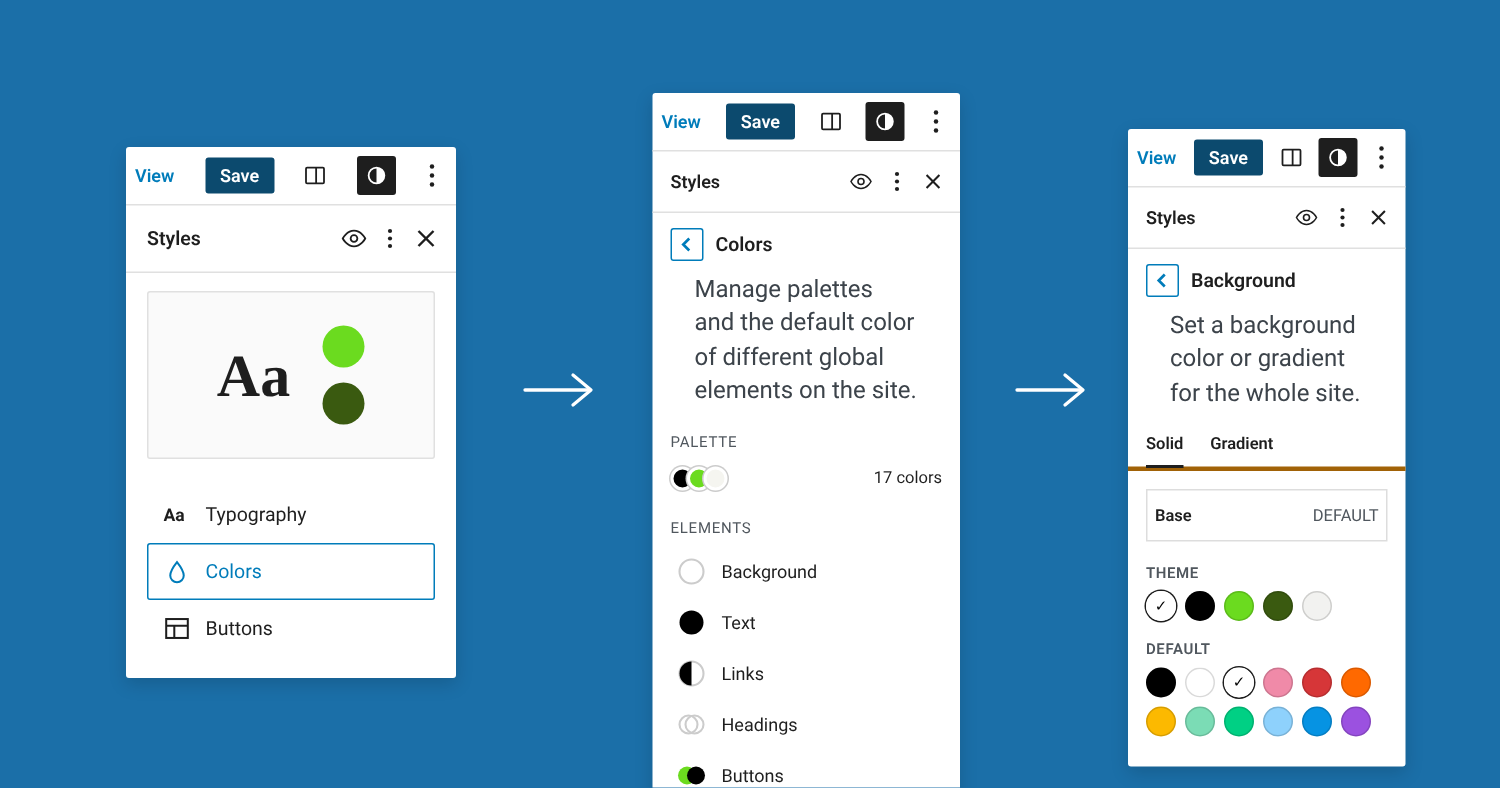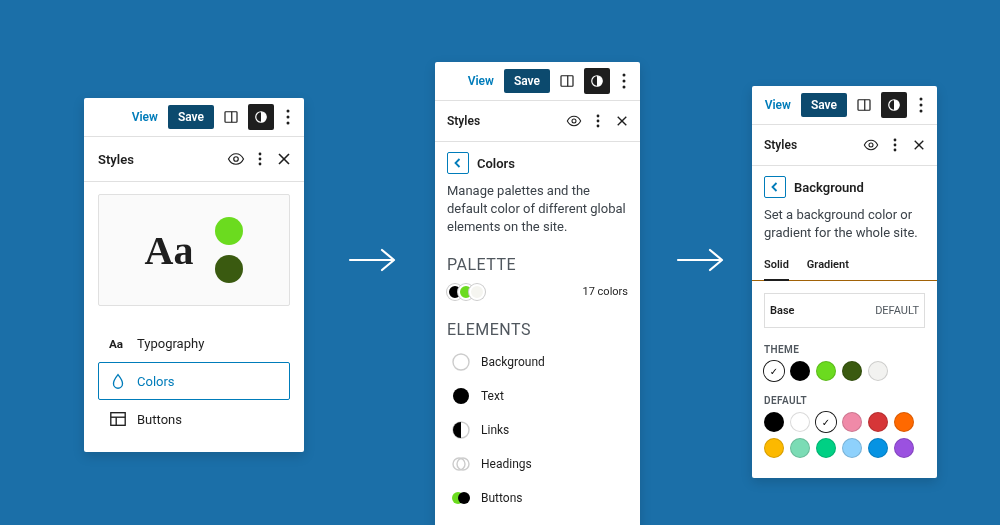--- a/index.html
+++ b/index.html
@@ -4,21 +4,21 @@
 <style>
   * { box-sizing: border-box; margin: 0; padding: 0; font-family: -apple-system, BlinkMacSystemFont, "Segoe UI", Roboto, sans-serif; }
   body { background:#1b6fa8; width:1000px; height:525px; position:relative; overflow:hidden; }
 
   .panel { position:absolute; background:#fff; border-radius:2px; box-shadow:0 4px 12px rgba(0,0,0,.15); }
   .p1 { left:84px;  top:98px;  width:220px; }
   .p2 { left:435px; top:62px;  width:205px; }
   .p3 { left:752px; top:86px;  width:185px; }
 
   
-  .toolbar { display:flex; align-items:center; justify-content:flex-end; padding:6px 6px 6px 0; gap:4px; border-bottom:1px solid #e0e0e0; }
+  .toolbar { display:flex; align-items:center; justify-content:space-between; padding:6px 6px 6px 0; gap:4px; border-bottom:1px solid #e0e0e0; }
   .tb-view { color:#007cba; font-size:12px; font-weight:600; padding:4px 6px; cursor:pointer; }
   .tb-save { background:#0c4a6e; color:#fff; font-size:12px; font-weight:600; padding:5px 10px; border-radius:2px; cursor:pointer; }
   .tb-icon { width:26px; height:26px; display:flex; align-items:center; justify-content:center; border-radius:2px; cursor:pointer; }
   .tb-icon svg { width:18px; height:18px; }
   .tb-dark { background:#1e1e1e; color:#fff; }
   .tb-dots { cursor:pointer; width:20px; display:flex; align-items:center; justify-content:center; }
 
   
   .shdr { display:flex; align-items:center; padding:10px 8px 10px 14px; border-bottom:1px solid #e0e0e0;justify-content:center; }
   .shdr-title { font-weight:600; font-size:13px; color:#1e1e1e; flex:1; }
@@ -37,35 +37,35 @@
   .nav-list { padding:6px 14px 14px; }
   .nav-item { display:flex; align-items:center; gap:10px; padding:9px 10px; font-size:13px; color:#1e1e1e; border:1px solid transparent; border-radius:2px; cursor:pointer; }
   .nav-item.sel { border-color:#007cba; color:#007cba; }
   .nav-item.sel svg { stroke:#007cba; }
   .nav-ic { width:18px; height:18px; display:flex; align-items:center; justify-content:center; }
 
   
   .sub-hdr { display:flex; align-items:center; gap:8px; padding:10px 12px 4px; }
   .back-btn { width:22px; height:22px; border:1px solid #007cba; border-radius:2px; display:flex; align-items:center; justify-content:center; cursor:pointer; color:#007cba; }
   .sub-title { font-size:13px; font-weight:600; color:#1e1e1e; }
-  .sub-desc { font-size:13px; color:#3c434a; line-height:1.4; padding:4px 12px 10px; }
-
-  .sect-label { font-size:16px; letter-spacing:.5px; color:#50575e; padding:8px 12px 6px; text-transform:uppercase; }
+  .sub-desc { font-size:16px; color:#3c434a; line-height:1.4; padding:4px 28px 10px; }
+
+  .sect-label { font-size:10px; letter-spacing:.5px; color:#50575e; padding:8px 12px 6px; text-transform:uppercase; }
   .palette-row { display:flex; align-items:center; padding:4px 12px 12px; cursor:pointer; }
   .pal-swatches { display:flex; gap:-4px; }
   .pal-swatches span { width:16px; height:16px; border-radius:50%; margin-right:-5px; border:2px solid #fff; box-shadow:0 0 0 1px #ccc; }
   .pal-count { margin-left:auto; font-size:11px; color:#1e1e1e; }
 
   .elem-list { padding:0 12px 14px; }
   .elem-item { display:flex; align-items:center; gap:10px; padding:7px 4px; font-size:12px; color:#1e1e1e; cursor:pointer; }
   .elem-ic { width:20px; height:20px; position:relative; flex-shrink:0; }
 
   
   .p3 .sub-desc { padding-bottom:8px; }
-  .tabs { display:flex; gap:18px; padding:0 12px; border-bottom:1px solid #a16207; }
+  .tabs { display:flex; gap:18px; padding:0 12px; border-bottom:3px solid #a16207; }
   .tab { font-size:11px; font-weight:600; color:#1e1e1e; padding:8px 0 8px; cursor:pointer; border-bottom:2px solid transparent; margin-bottom:-1px; }
   .tab.active { border-bottom-color:#1e1e1e; }
 
   .base-box { margin:12px; border:1px solid #ddd; padding:10px 5px; display:flex; align-items:center; font-size:11px; font-weight:600; color:#1e1e1e; }
   .base-val { margin-left:auto; font-weight:400; color:#50575e; }
 
   .swatch-sect { padding:0 12px 2px; }
   .swatch-label { font-size:10px; letter-spacing:.4px; color:#50575e; padding:4px 0 6px; font-weight:600; }
   .swatch-row { display:flex; flex-wrap:wrap; gap:6px; padding-bottom:8px; }
   .swatch { width:20px; height:20px; border-radius:50%; cursor:pointer; box-shadow: inset 0 0 0 1px rgba(0,0,0,.15); display:flex; align-items:center; justify-content:center; }

